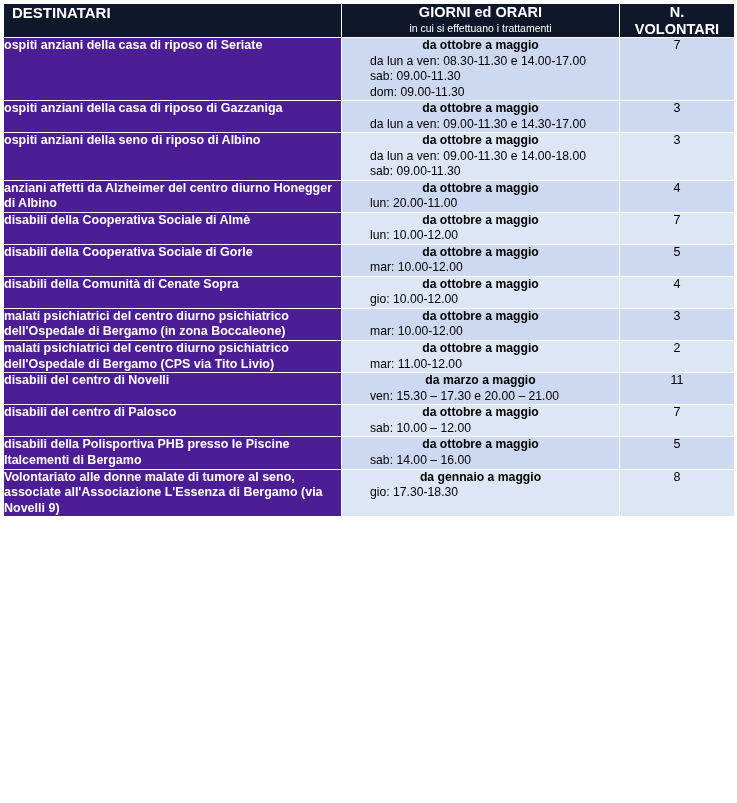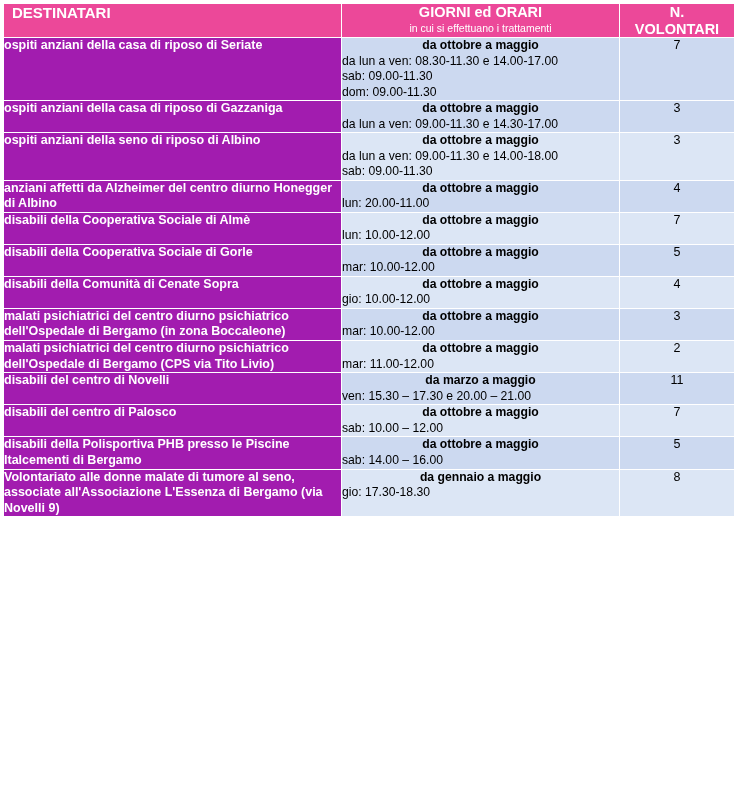--- a/index.html
+++ b/index.html
@@ -28,21 +28,21 @@
     vertical-align: top;
     padding: 0;
   }
   
   col.c1 { width: 338px; }
   col.c2 { width: 278px; }
   col.c3 { width: 115px; }
 
   
   thead th {
-    background: #ec4899;
+    background: #0f172a;
     color: #ffffff;
     font-weight: bold;
     text-align: center;
     border: 1px solid #ffffff;
     padding: 5px 4px 6px 4px;
     font-size: 14.5px;
     line-height: 1.15;
   }
   thead th.left {
     text-align: left;
@@ -52,41 +52,42 @@
   thead th .sub {
     display: block;
     font-size: 10.5px;
     font-weight: normal;
     margin-top: 1px;
     text-align: center;
   }
 
   
   td.dest {
-    background: #a21caf;
+    background: #4c1d95;
     color: #ffffff;
     font-weight: bold;
     font-size: 12.5px;
     line-height: 1.25;
     padding: 6px 6px 6px 8px;
   }
   
   td.hours {
     font-size: 12.2px;
     line-height: 1.27;
     padding: 6px 6px 6px 8px;
     color: #000000;
   }
   td.hours .lead {
     font-weight: bold;
     display: block;
     text-align: center;
   }
   td.hours .line {
     display: block;
+    padding-left: 28px;
   }
   
   td.vol {
     text-align: center;
     font-size: 12.5px;
     padding: 6px 4px;
     color: #000000;
   }
   
   tr.band-a td.hours, tr.band-a td.vol { background: #ccd9f0; }

